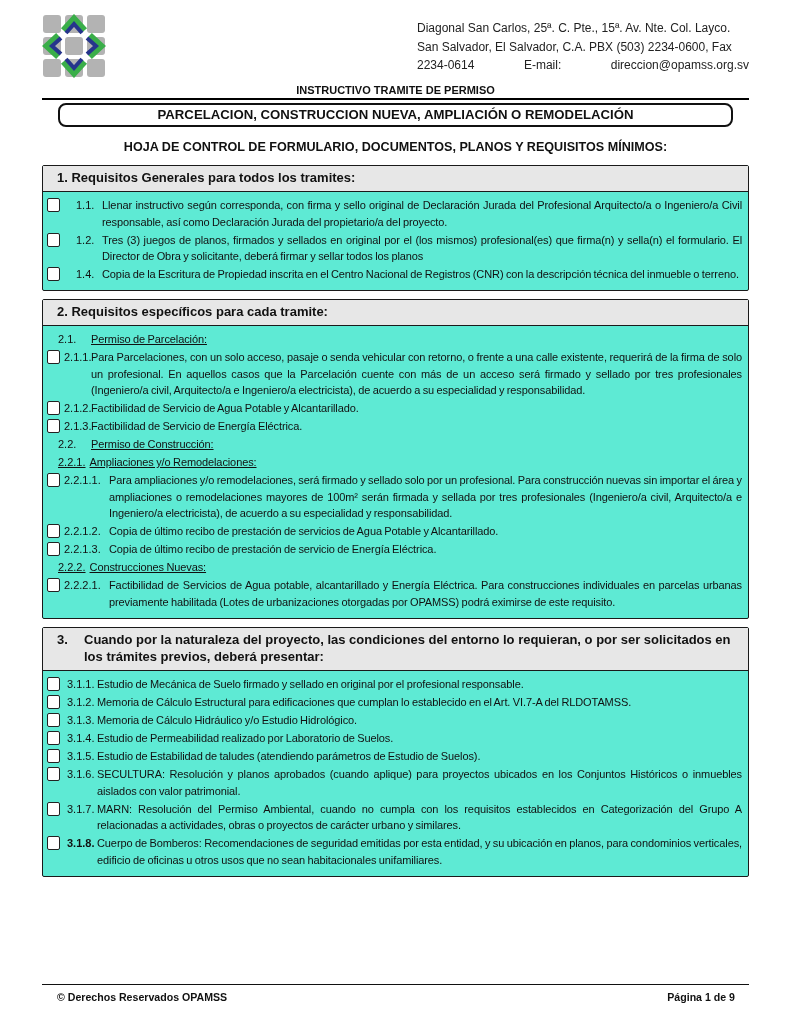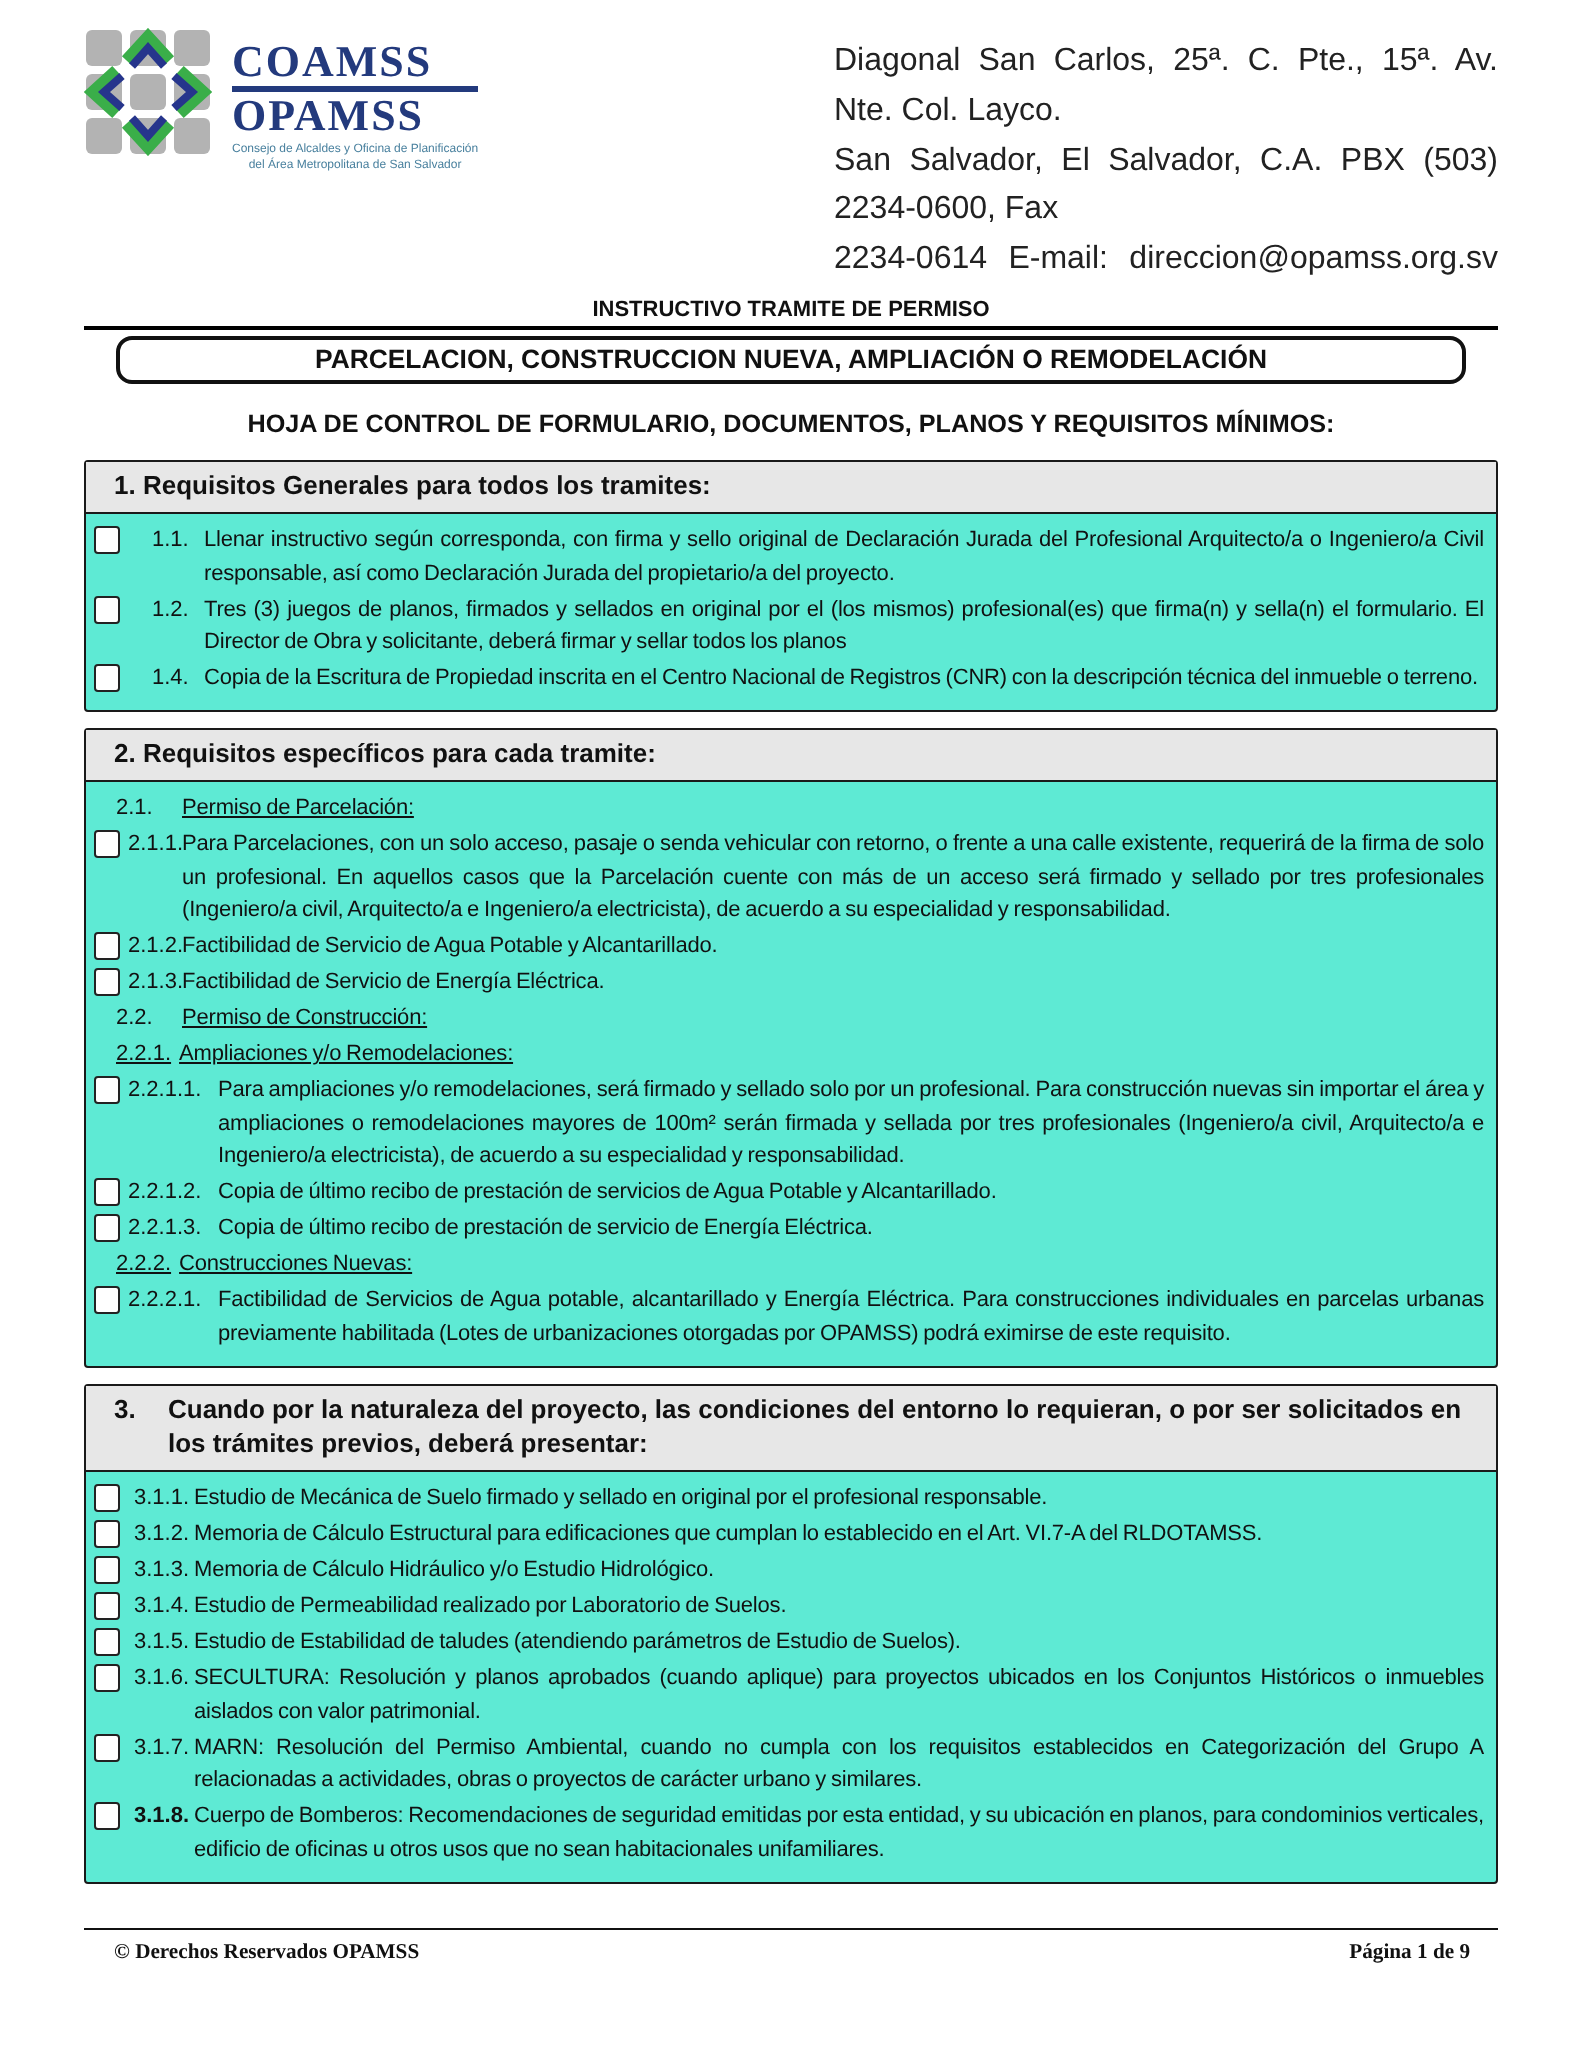--- a/index.html
+++ b/index.html
@@ -15,21 +15,21 @@
     overflow: hidden;
   }
   
   .header { display: flex; justify-content: space-between; align-items: flex-start; margin-bottom: 6px; }
   .logo { display: flex; gap: 10px; align-items: flex-start; }
   .logo svg { width: 64px; height: 64px; flex: none; }
   .brand { display: flex; flex-direction: column; padding-top: 6px; }
   .wordmark { font-size: 22px; font-weight: bold; color: #233a7d; letter-spacing: 1px; line-height: 1.02; font-family: "Liberation Serif", serif; }
   .brand-divider { height: 2.5px; background: #233a7d; margin: 1px 0 1px 0; }
   .tagline { font-size: 6px; color: #49809e; text-align: center; line-height: 1.3; margin-top: 3px; }
-  .address { width: 332px; font-size: 16px; line-height: 1.55; color: #222; margin-top: 5px; text-align: justify; }
+  .address { width: 332px; font-size: 12px; line-height: 1.55; color: #222; margin-top: 5px; text-align: justify; }
   .address .l3 { display: flex; justify-content: space-between; }
   
   .doc-title { text-align: center; font-weight: bold; font-size: 11px; padding-bottom: 2px; border-bottom: 2.2px solid #000; margin-top: 4px; }
   .subtitle-box { border: 2.6px solid #111; border-radius: 8px; margin: 3px 16px 0 16px; text-align: center; font-weight: bold; font-size: 13.2px; padding: 2px 4px 3px 4px; }
   .control-heading { text-align: center; font-weight: bold; font-size: 12.6px; margin: 13px 0 11px 0; }
   
   .section { border: 1.8px solid #1a1a1a; border-radius: 2px; margin-bottom: 8px; background: #5eead4; }
   .section-header { background: #e7e7e7; border-bottom: 1.8px solid #1a1a1a; font-weight: bold; font-size: 13px; padding: 3px 10px 4px 14px; line-height: 1.35; }
   .section-header.flex { display: flex; }
   .section-header .num3 { flex: none; width: 27px; }
@@ -42,21 +42,21 @@
   .s2a .num { width: 27px; }
   .s2b .num { width: 45px; }
   .s3 .num { width: 33px; padding-left: 3px; }
   .sub, .sub2 { margin-left: 11px; }
   .sub .num { width: 33px; }
   .sub .txt, .sub2 .txt { flex: none; text-align: left; text-decoration: underline; }
   .sub2 .num { width: auto; margin-right: 4px; text-decoration: underline; }
   .b { font-weight: bold; }
   .fit { white-space: nowrap; font-size: 10.5px; }
   
-  .footer-wrap { position: absolute; left: 42px; right: 42px; top: 964px; font-family: Liberation Serif, serif; }
+  .footer-wrap { position: absolute; left: 42px; right: 42px; top: 984px; }
   .footer-rule { border-top: 1.8px solid #111; }
   .footer { display: flex; justify-content: space-between; font-weight: bold; font-size: 10.6px; padding: 6px 14px 0 15px; }
 </style>
 </head>
 <body>
 
 <div class="page">
 
   <div class="header">
     <div class="logo">
@@ -76,29 +76,20 @@
           <polyline points="21,16 32,4 43,16" stroke="#3aae49" stroke-width="5.5"></polyline>
           <polyline points="24,19 32,10 40,19" stroke="#26358c" stroke-width="4"></polyline>
           <polyline points="16,21 4,32 16,43" stroke="#3aae49" stroke-width="5.5"></polyline>
           <polyline points="19,24 10,32 19,40" stroke="#26358c" stroke-width="4"></polyline>
           <polyline points="48,21 60,32 48,43" stroke="#3aae49" stroke-width="5.5"></polyline>
           <polyline points="45,24 54,32 45,40" stroke="#26358c" stroke-width="4"></polyline>
           <polyline points="21,48 32,60 43,48" stroke="#3aae49" stroke-width="5.5"></polyline>
           <polyline points="24,45 32,54 40,45" stroke="#26358c" stroke-width="4"></polyline>
         </g>
       </svg>
-      <div class="brand">
-        <span class="wordmark">COAMSS</span>
-        <span class="brand-divider"></span>
-        <span class="wordmark">OPAMSS</span>
-        <span class="tagline">
-          <span>Consejo de Alcaldes y Oficina de Planificación</span><br>
-          <span>del Área Metropolitana de San Salvador</span>
-        </span>
-      </div>
     </div>
     <div class="address">
       <div>Diagonal San Carlos, 25ª. C. Pte., 15ª. Av. Nte. Col. Layco.</div>
       <div>San Salvador, El Salvador, C.A. PBX (503) 2234-0600, Fax</div>
       <div class="l3">
         <span>2234-0614</span>
         <span>E-mail:</span>
         <span>direccion@opamss.org.sv</span>
       </div>
     </div>

